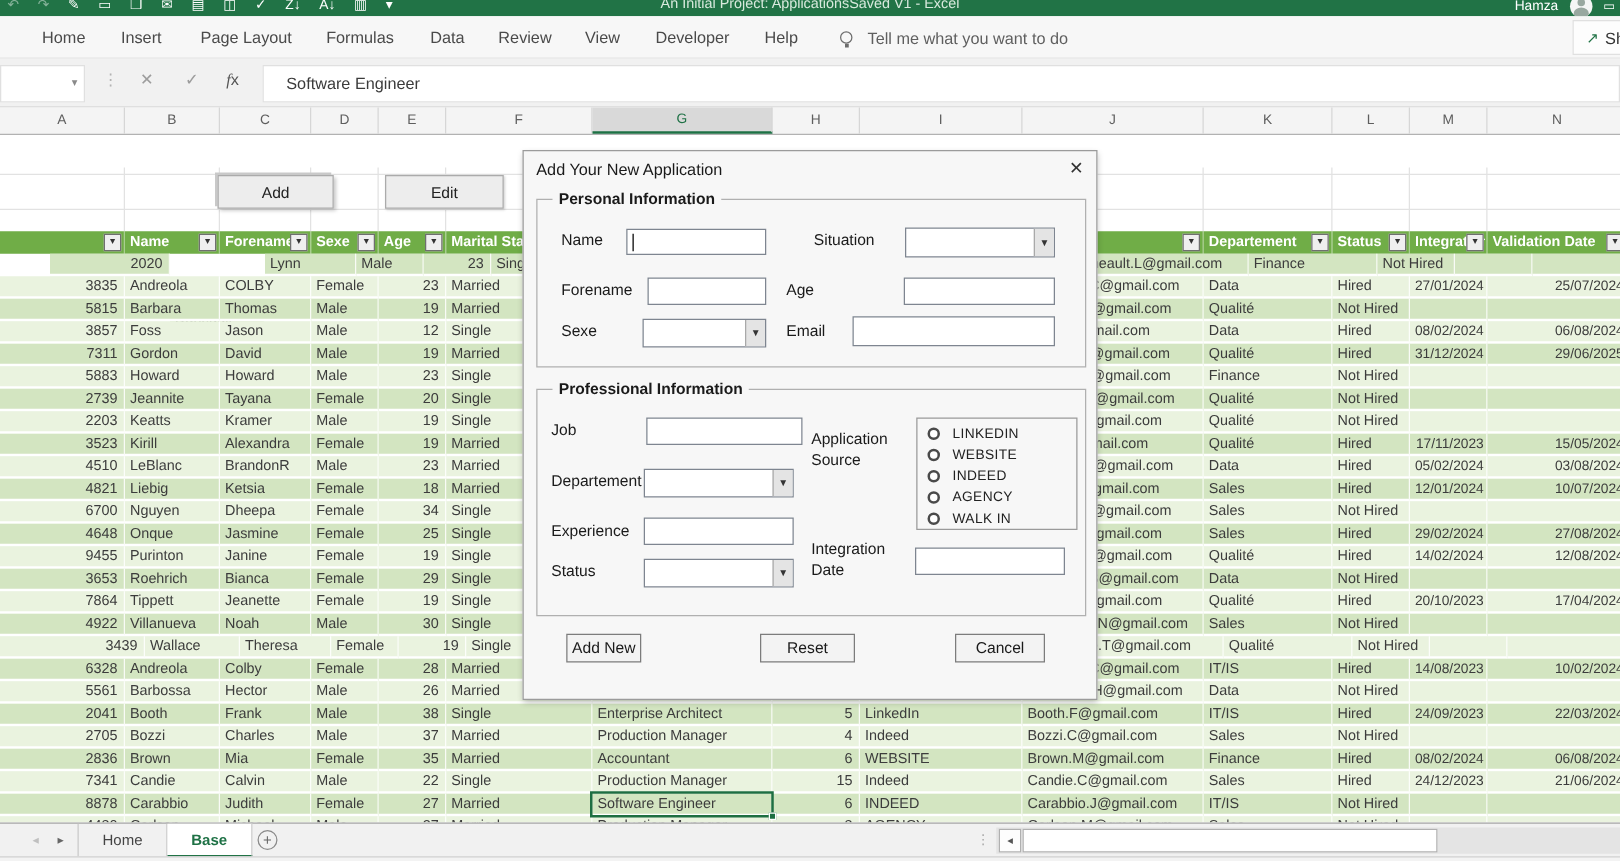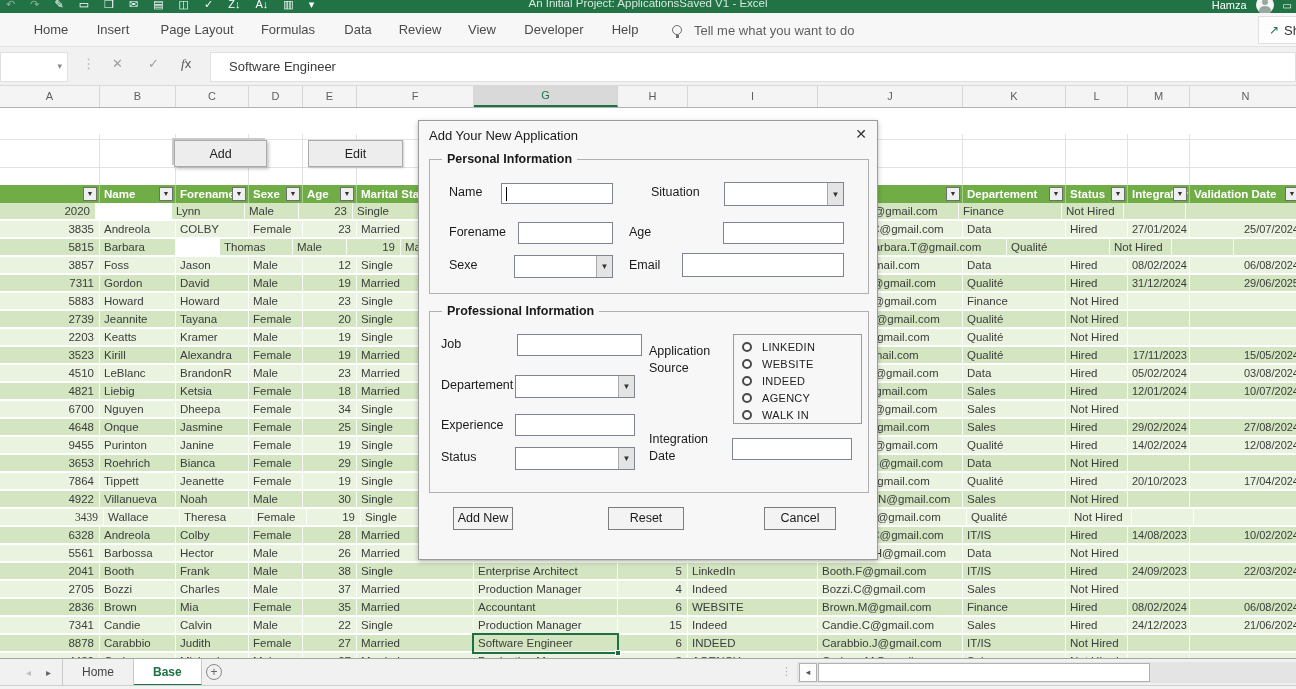--- a/index.html
+++ b/index.html
@@ -275,21 +275,21 @@
           <div class="hcell" style="width: 62px;">
             <span class="hlabel">Integration</span>
             <span class="hfilter">▼</span>
           </div>
           <div class="hcell" style="width: 112px;">
             <span class="hlabel">Validation Date</span>
             <span class="hfilter">▼</span>
           </div>
         </div>
         <div class="trow odd" style="top: 95px;">
-          <div class="tcell num" style="width: 96px;">2020</div>
+          <div class="tcell num" style="width: 96px; margin-left: 40px;">2020</div>
           <div class="tcell" style="width: 76px; margin-top: 44px;">Daneault</div>
           <div class="tcell" style="width: 73px;">Lynn</div>
           <div class="tcell" style="width: 54px;">Male</div>
           <div class="tcell num" style="width: 54px;">23</div>
           <div class="tcell" style="width: 117px;">Single</div>
           <div class="tcell" style="width: 144px;"></div>
           <div class="tcell num" style="width: 70px;"></div>
           <div class="tcell" style="width: 130px;"></div>
           <div class="tcell" style="width: 145px;">Daneault.L@gmail.com</div>
           <div class="tcell" style="width: 103px;">Finance</div>
@@ -309,21 +309,21 @@
           <div class="tcell" style="width: 130px;"></div>
           <div class="tcell" style="width: 145px;">Andreola.C@gmail.com</div>
           <div class="tcell" style="width: 103px;">Data</div>
           <div class="tcell" style="width: 62px;">Hired</div>
           <div class="tcell num date" style="width: 62px;">27/01/2024</div>
           <div class="tcell num date" style="width: 112px;">25/07/2024</div>
         </div>
         <div class="trow odd" style="top: 131px;">
           <div class="tcell num" style="width: 100px;">5815</div>
           <div class="tcell" style="width: 76px;">Barbara</div>
-          <div class="tcell" style="width: 73px; margin-left: 44px;">Thomas</div>
+          <div class="tcell" style="width: 73px;">Thomas</div>
           <div class="tcell" style="width: 54px;">Male</div>
           <div class="tcell num" style="width: 54px;">19</div>
           <div class="tcell" style="width: 117px;">Married</div>
           <div class="tcell" style="width: 144px;"></div>
           <div class="tcell num" style="width: 70px;"></div>
           <div class="tcell" style="width: 130px;"></div>
           <div class="tcell" style="width: 145px;">Barbara.T@gmail.com</div>
           <div class="tcell" style="width: 103px;">Qualité</div>
           <div class="tcell" style="width: 62px;">Not Hired</div>
           <div class="tcell num date" style="width: 62px;"></div>
@@ -547,21 +547,21 @@
           <div class="tcell" style="width: 144px;"></div>
           <div class="tcell num" style="width: 70px;"></div>
           <div class="tcell" style="width: 130px;"></div>
           <div class="tcell" style="width: 145px;">Villanueva.N@gmail.com</div>
           <div class="tcell" style="width: 103px;">Sales</div>
           <div class="tcell" style="width: 62px;">Not Hired</div>
           <div class="tcell num date" style="width: 62px;"></div>
           <div class="tcell num date" style="width: 112px;"></div>
         </div>
         <div class="trow even" style="top: 401px;">
-          <div class="tcell num" style="width: 104px; font-family: Liberation Serif, serif;">3439</div>
+          <div class="tcell num" style="width: 116px;">3439</div>
           <div class="tcell" style="width: 76px;">Wallace</div>
           <div class="tcell" style="width: 73px;">Theresa</div>
           <div class="tcell" style="width: 54px;">Female</div>
           <div class="tcell num" style="width: 54px;">19</div>
           <div class="tcell" style="width: 117px;">Single</div>
           <div class="tcell" style="width: 144px;"></div>
           <div class="tcell num" style="width: 70px;"></div>
           <div class="tcell" style="width: 130px;"></div>
           <div class="tcell" style="width: 145px;">Wallace.T@gmail.com</div>
           <div class="tcell" style="width: 103px;">Qualité</div>

